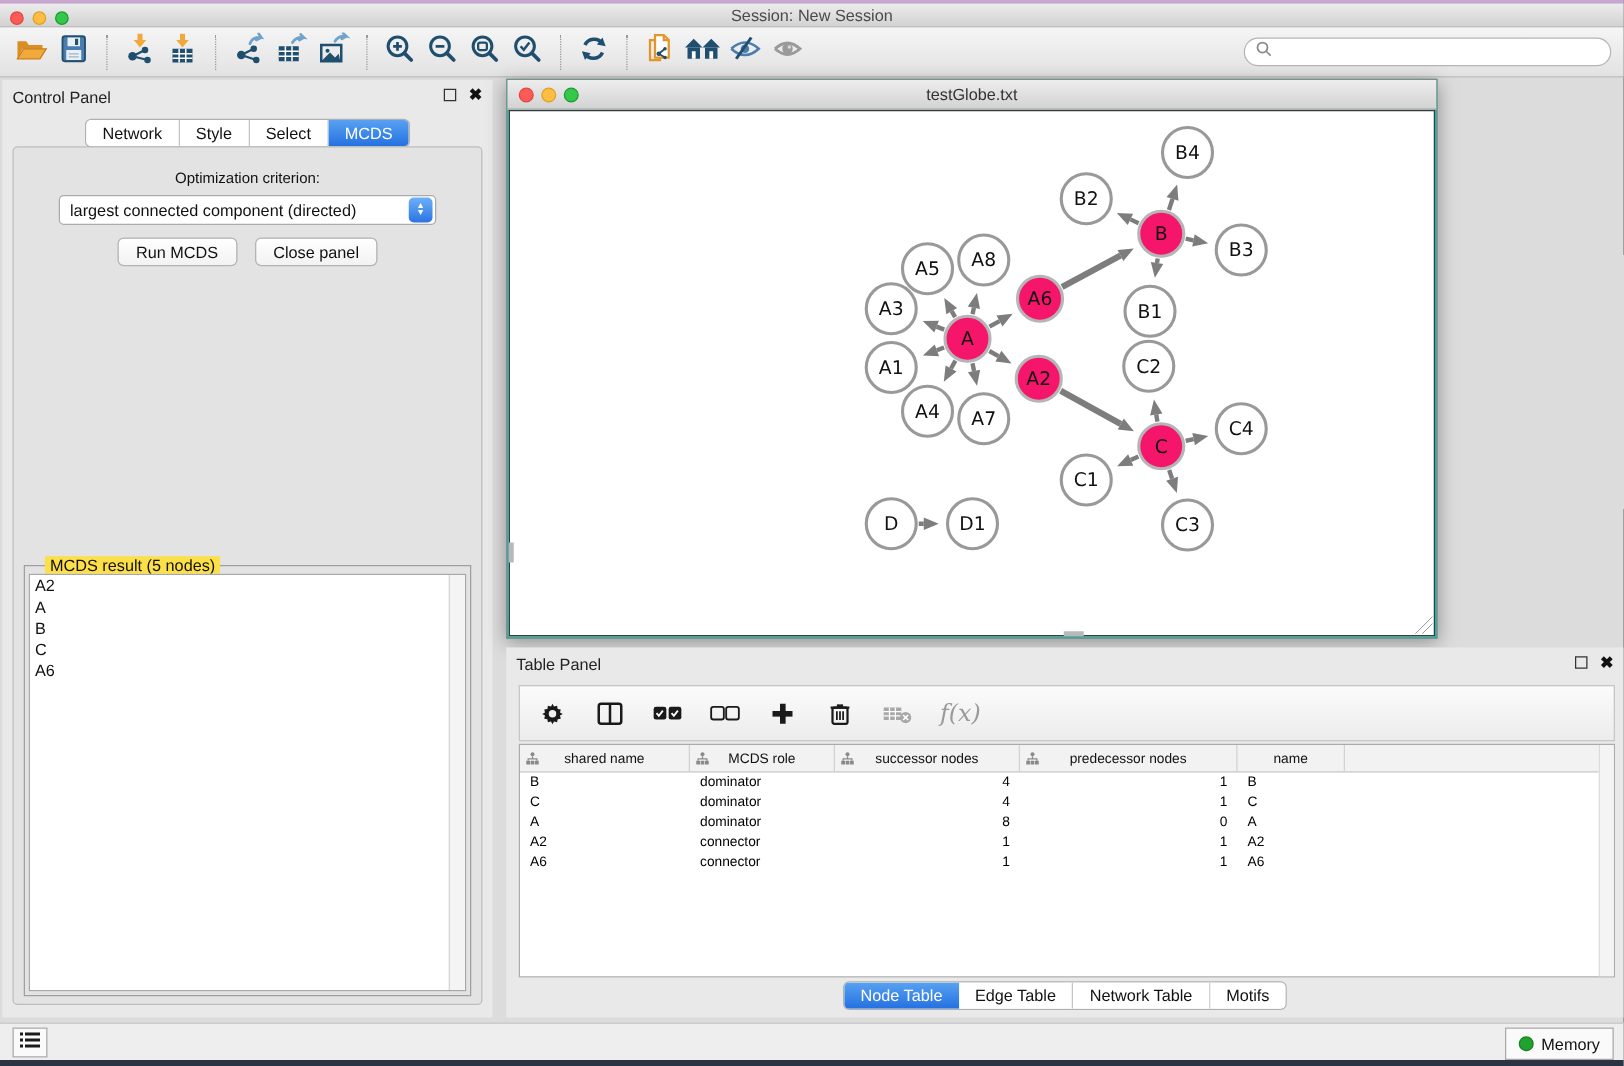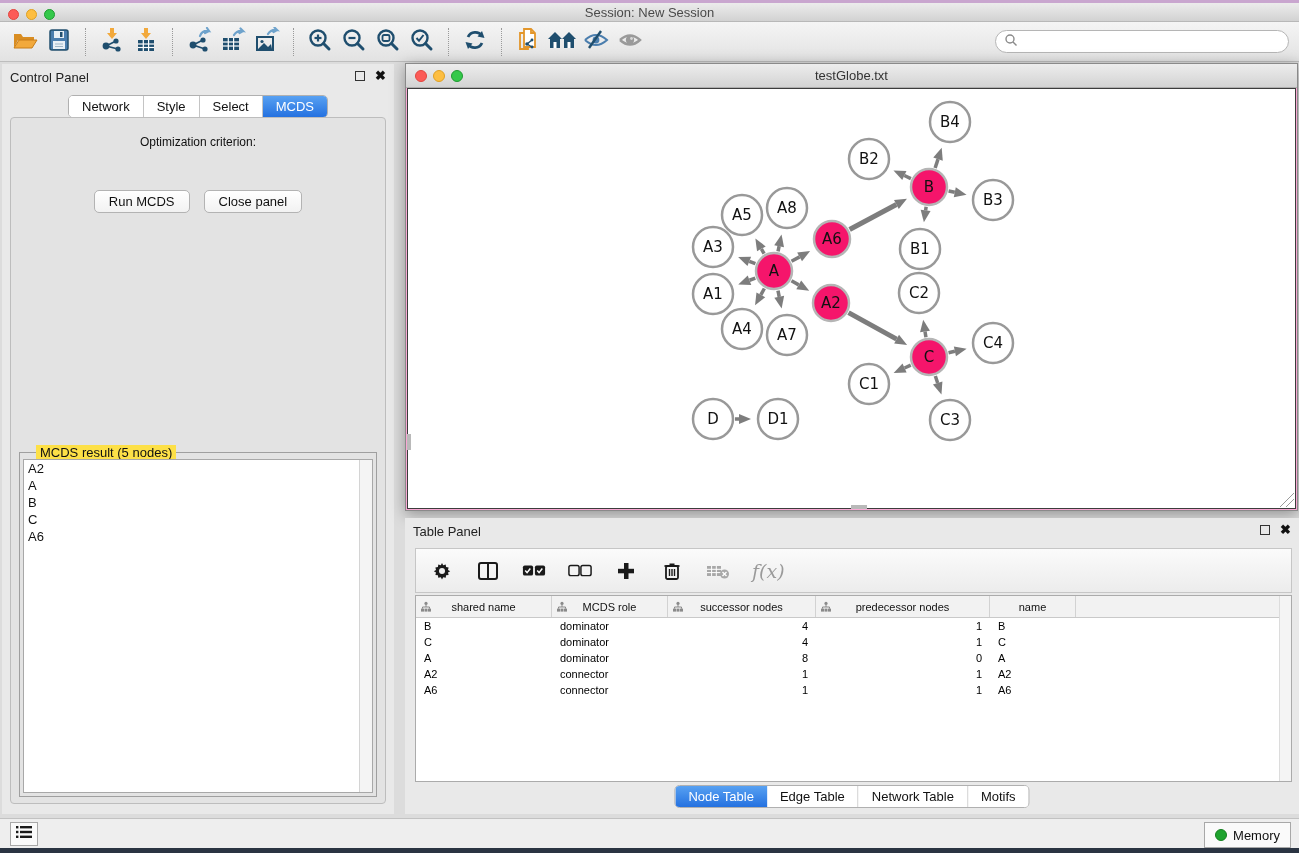--- a/index.html
+++ b/index.html
@@ -54,22 +54,22 @@
   .cp-buttons { position:absolute; top:72px; width:100%; display:flex; justify-content:center; gap:14px; }
 
   .group-box { position:absolute; left:8px; right:8px; top:334px; bottom:6px; border:1px solid #9f9f9f; }
   .group-title { position:absolute; top:-8px; left:16px; background:#fde047; padding:0 4px; font-size:13px; color:#111; }
   .result-list { position:absolute; left:3px; right:3px; top:6px; bottom:3px; background:#fff;
     border:1px solid #a8a8a8; overflow:hidden; }
   .result-scroll { position:absolute; right:0; top:0; bottom:0; width:13px; background:#f4f4f4; border-left:1px solid #d4d4d4; }
   .result-item { font-size:13px; color:#111; padding:1px 0 1px 4px; line-height:15px; }
 
   
-  .net-window { position:absolute; left:405px; top:63px; width:893px; height:448px;
-    background:#f9a8d4; border:1px solid #8a8a8a; box-shadow:0 3px 14px rgba(0,0,0,.35); }
+  .net-window { position:absolute; left:405px; top:63px; width:745px; height:448px;
+    background:#14b8a6; border:1px solid #8a8a8a; box-shadow:0 3px 14px rgba(0,0,0,.35); }
   .net-titlebar { position:absolute; left:0; top:0; width:100%; height:24px;
     background:linear-gradient(#ededed,#d3d3d3); border-bottom:1px solid #aeaeae; }
   .net-titlebar .title { position:absolute; left:0; right:0; top:4px; text-align:center; font-size:13px; color:#333; }
   .net-tl { position:absolute; top:6px; width:12px; height:12px; border-radius:50%; }
   .net-canvas { position:absolute; left:1px; top:24px; right:1px; bottom:1px; background:#fff; border:1px solid #3c3c3c; }
   .grip { position:absolute; right:1px; bottom:1px; width:14px; height:14px;
     background:
       linear-gradient(135deg, transparent 48%, #9a9a9a 48%, #9a9a9a 52%, transparent 52%) 0 0/14px 14px no-repeat,
       linear-gradient(135deg, transparent 68%, #9a9a9a 68%, #9a9a9a 72%, transparent 72%) 0 0/14px 14px no-repeat; }
   .scroll-nub-v { position:absolute; left:-1px; top:345px; width:4px; height:16px; background:#b9b9b9; }
@@ -322,20 +322,27 @@
       <span class="close-ico">✖</span>
     </div>
     <div class="seg cp-tabs" id="cp-tabs">
         <div class="seg-btn">Network</div>
         <div class="seg-btn">Style</div>
         <div class="seg-btn">Select</div>
         <div class="seg-btn sel">MCDS</div>
       </div>
     <div class="cp-content">
       <div class="opt-label">Optimization criterion:</div>
+      <div class="combo">
+        <span class="combo-text">largest connected component (directed)</span>
+        <span class="spin">
+            <span>▲</span>
+            <span>▼</span>
+          </span>
+      </div>
       <div class="cp-buttons">
         <button class="btn">Run MCDS</button>
         <button class="btn">Close panel</button>
       </div>
       <div class="group-box">
         <span class="group-title">MCDS result (5 nodes)</span>
         <div class="result-list" id="result-list">
           <div class="result-scroll"></div>
         <div class="result-item">A2</div>
             <div class="result-item">A</div>

